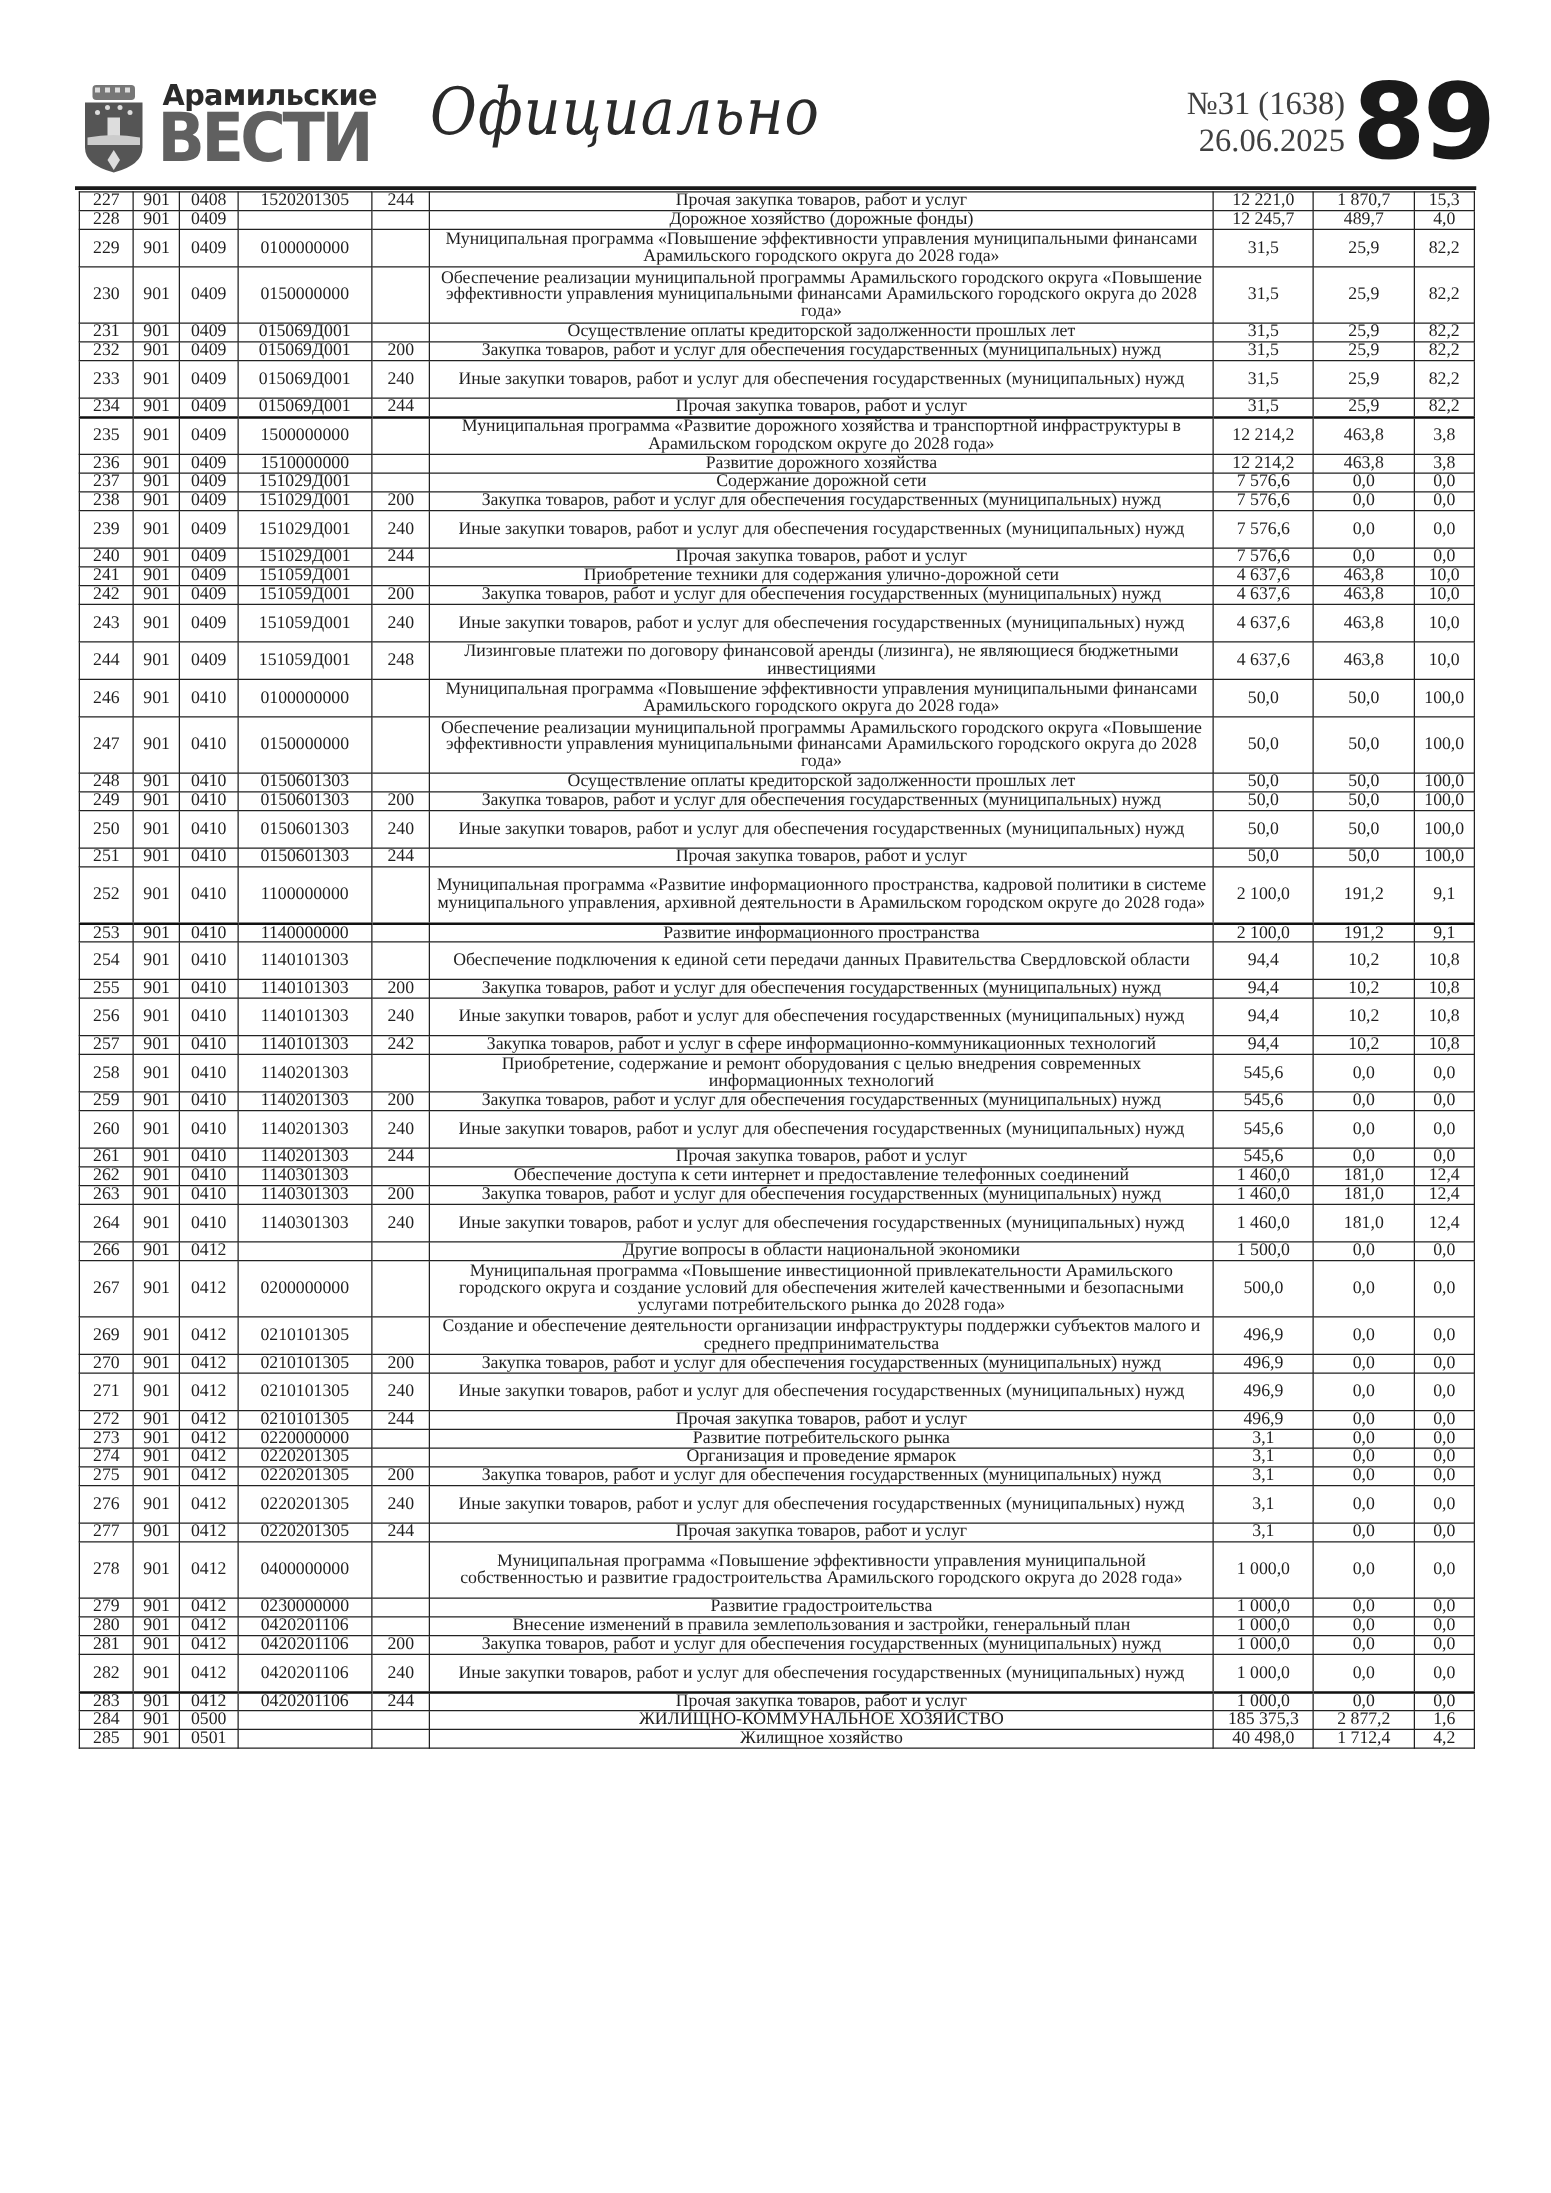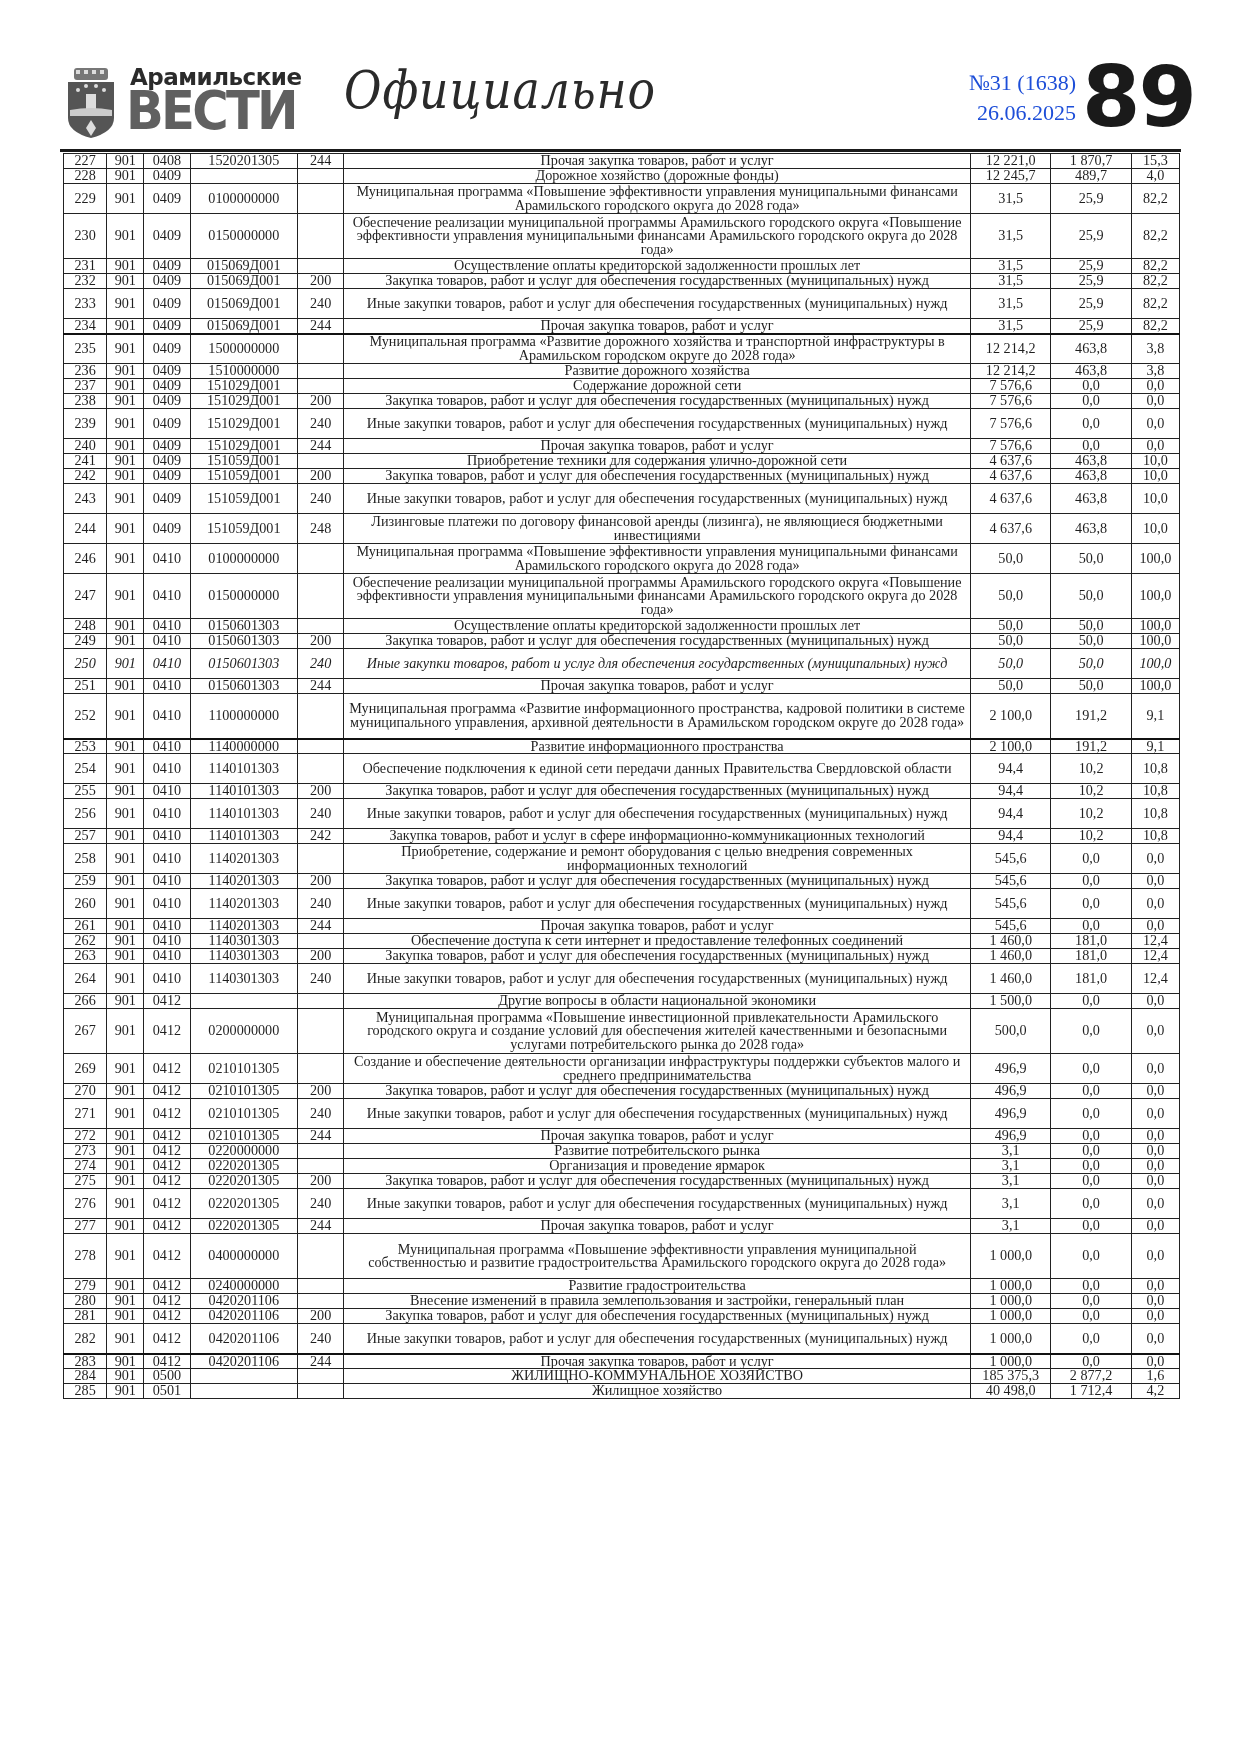--- a/index.html
+++ b/index.html
@@ -3,21 +3,21 @@
 <meta charset="utf-8">
 <style>
   html, body { margin:0; padding:0; background:#ffffff; }
   body { width:1241px; height:1754px; position:relative; overflow:hidden; color:#1a1a1a; }
   .masthead { position:absolute; left:64px; top:52px; width:1120px; height:88px; }
   .logo { position:absolute; left:0; top:8px; width:230px; height:80px; }
   .crest { position:absolute; left:2px; top:6px; width:50px; height:74px; }
   .brand-top { position:absolute; left:66px; top:4px; font-family:"DejaVu Sans", sans-serif; font-size:23px; font-weight:bold; color:#2b2b2b; letter-spacing:-0.5px; }
   .brand-main { position:absolute; left:62px; top:22px; font-family:"DejaVu Sans", sans-serif; font-size:54px; font-weight:bold; color:#606060; letter-spacing:-3px; line-height:58px; transform:scaleX(0.92); transform-origin:left; }
   .section-title { position:absolute; left:280px; top:8px; font-family:"DejaVu Serif", serif; font-style:italic; font-size:52px; color:#2a2a2a; letter-spacing:1px; transform:scaleX(0.88); transform-origin:left; }
-  .issue { position:absolute; left:812px; top:16px; font-family:"Liberation Serif", serif; font-size:22px; line-height:30px; color:#1d4ed8; text-align:right; width:200px; }
+  .issue { position:absolute; left:812px; top:16px; font-family:"Liberation Serif", serif; font-size:26px; line-height:30px; color:#404040; text-align:right; width:200px; }
   .page-num { position:absolute; left:1018px; top:-4px; font-family:"DejaVu Sans", sans-serif; font-weight:bold; font-size:84px; color:#1a1a1a; letter-spacing:-2px; }
   .rule-top { position:absolute; left:60px; top:149px; width:1121px; height:3px; background:#1a1a1a; }
   table.budget { position:absolute; left:63px; top:153px; width:1117px; border-collapse:collapse; font-family:"Liberation Serif", serif; font-size:14.2px; line-height:13.4px; color:#1f1f1f; table-layout:fixed; }
   table.budget td { border:1px solid #222; padding:0 2px; text-align:center; vertical-align:middle; overflow:hidden; white-space:normal; }
   table.budget td.desc { padding:0 4px; }
   table.budget tr.thick td { border-top:2.5px solid #111; }
   col.c-n { width:43px; } col.c-g { width:37px; } col.c-s { width:46px; } col.c-t { width:107px; }
   col.c-v { width:46px; } col.c-d { width:624px; } col.c-p { width:80px; } col.c-e { width:80px; } col.c-r { width:48px; }
 </style>
 </head>
@@ -300,21 +300,21 @@
         <td>249</td>
         <td>901</td>
         <td>0410</td>
         <td>0150601303</td>
         <td>200</td>
         <td class="desc">Закупка товаров, работ и услуг для обеспечения государственных (муниципальных) нужд</td>
         <td>50,0</td>
         <td>50,0</td>
         <td>100,0</td>
       </tr>
-      <tr style="height: 30px; font-style: italic;">
+      <tr style="height: 30px;">
         <td>250</td>
         <td>901</td>
         <td>0410</td>
         <td>0150601303</td>
         <td>240</td>
         <td class="desc">Иные закупки товаров, работ и услуг для обеспечения государственных (муниципальных) нужд</td>
         <td>50,0</td>
         <td>50,0</td>
         <td>100,0</td>
       </tr>
@@ -601,21 +601,21 @@
         <td></td>
         <td class="desc">Муниципальная программа «Повышение эффективности управления муниципальной собственностью и развитие градостроительства Арамильского городского округа до 2028 года»</td>
         <td>1 000,0</td>
         <td>0,0</td>
         <td>0,0</td>
       </tr>
       <tr style="height: 15px; margin-top: 11px;">
         <td>279</td>
         <td>901</td>
         <td>0412</td>
-        <td>0240000000</td>
+        <td>0230000000</td>
         <td></td>
         <td class="desc">Развитие градостроительства</td>
         <td>1 000,0</td>
         <td>0,0</td>
         <td>0,0</td>
       </tr>
       <tr style="height: 15px;">
         <td>280</td>
         <td>901</td>
         <td>0412</td>

